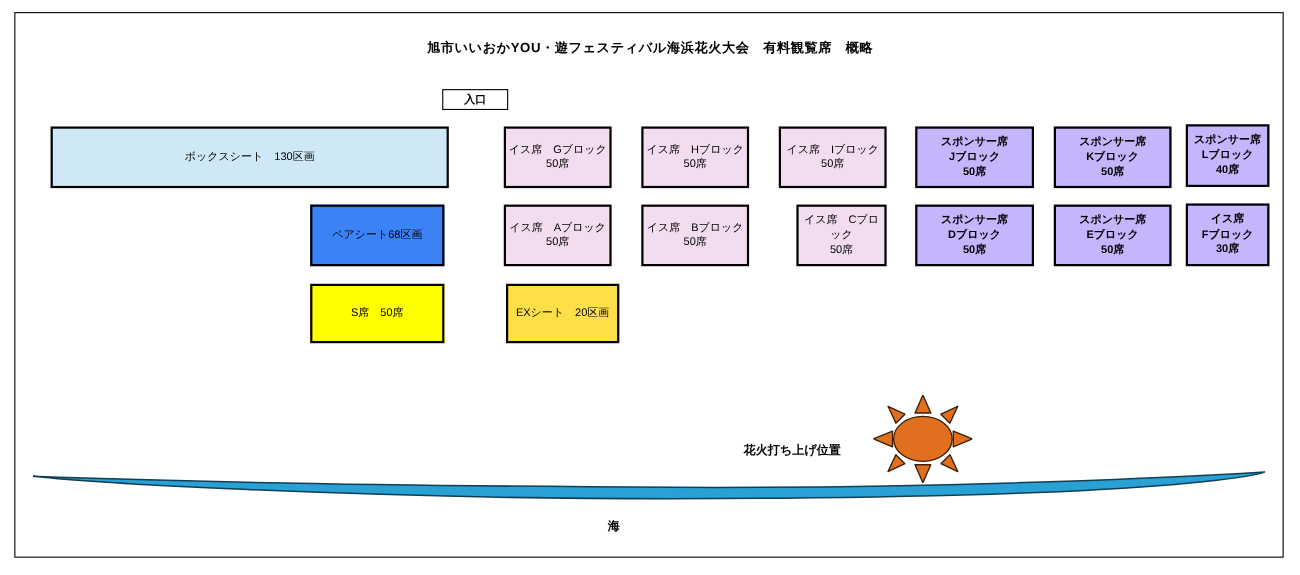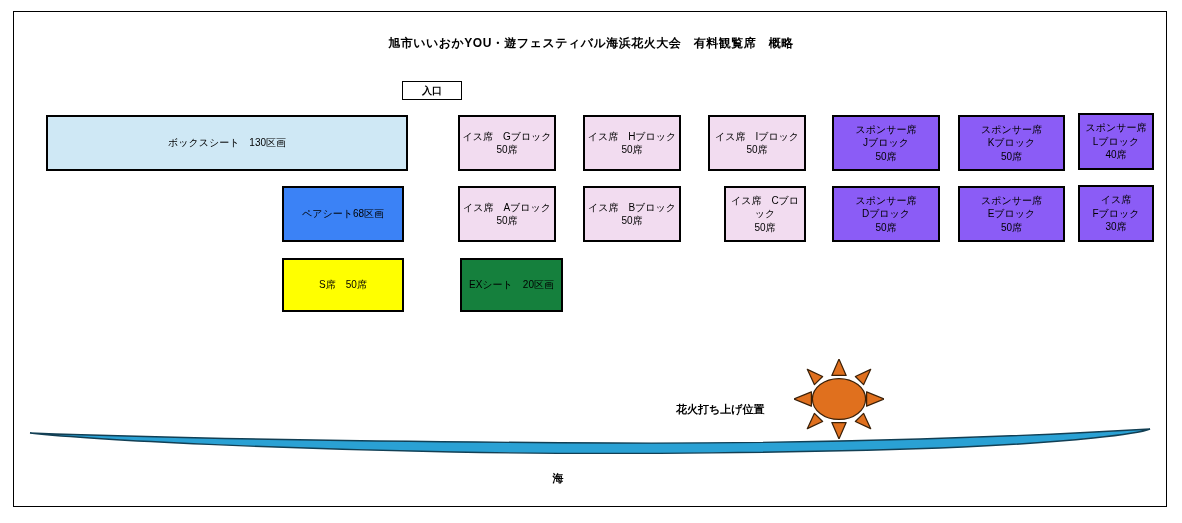--- a/index.html
+++ b/index.html
@@ -28,24 +28,24 @@
   .seat{
     position:absolute;
     border:2.5px solid #000;
     display:flex;flex-direction:column;align-items:center;justify-content:center;
     text-align:center;font-size:10px;line-height:1.35;
     box-sizing:border-box;
   }
   .seat span{display:block;}
   .c-blue  {background:#cfe8f5;}
   .c-pink  {background:#f2dcf0;}
-  .c-gray  {background:#8b5cf6;}
+  .c-gray  {background:#c4b5fd;font-weight:bold;}
   .c-green {background:#3b82f6;text-align:center;}
   .c-yellow{background:#ffff00;}
-  .c-orange{background:#15803d;}
+  .c-orange{background:#fde047;}
   .launch-label{
     position:absolute;left:676px;top:402px;width:118px;
     text-align:left;font-size:11px;font-weight:bold;
   }
   .sun{position:absolute;left:794px;top:359px;width:90px;height:80px;}
   .sea-svg{position:absolute;left:13px;top:418px;width:1152px;height:48px;}
   .sea-label{
     position:absolute;left:528px;top:471px;width:60px;
     text-align:center;font-size:11px;font-weight:bold;
   }

